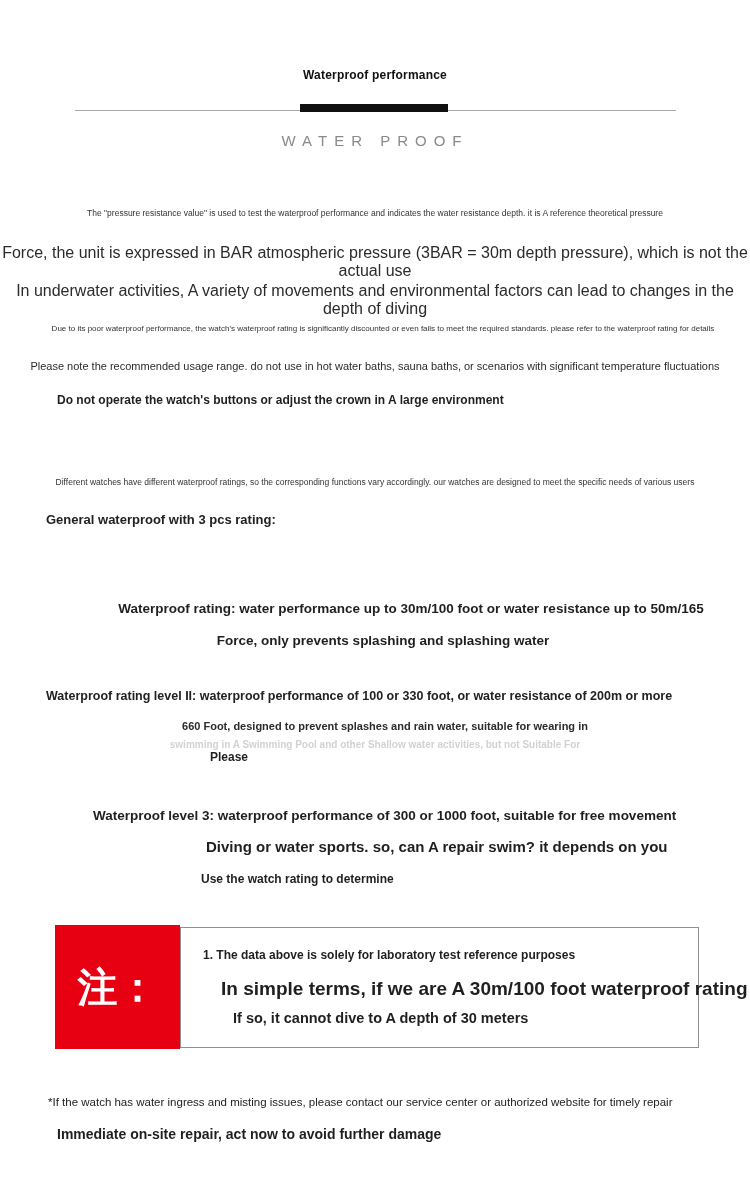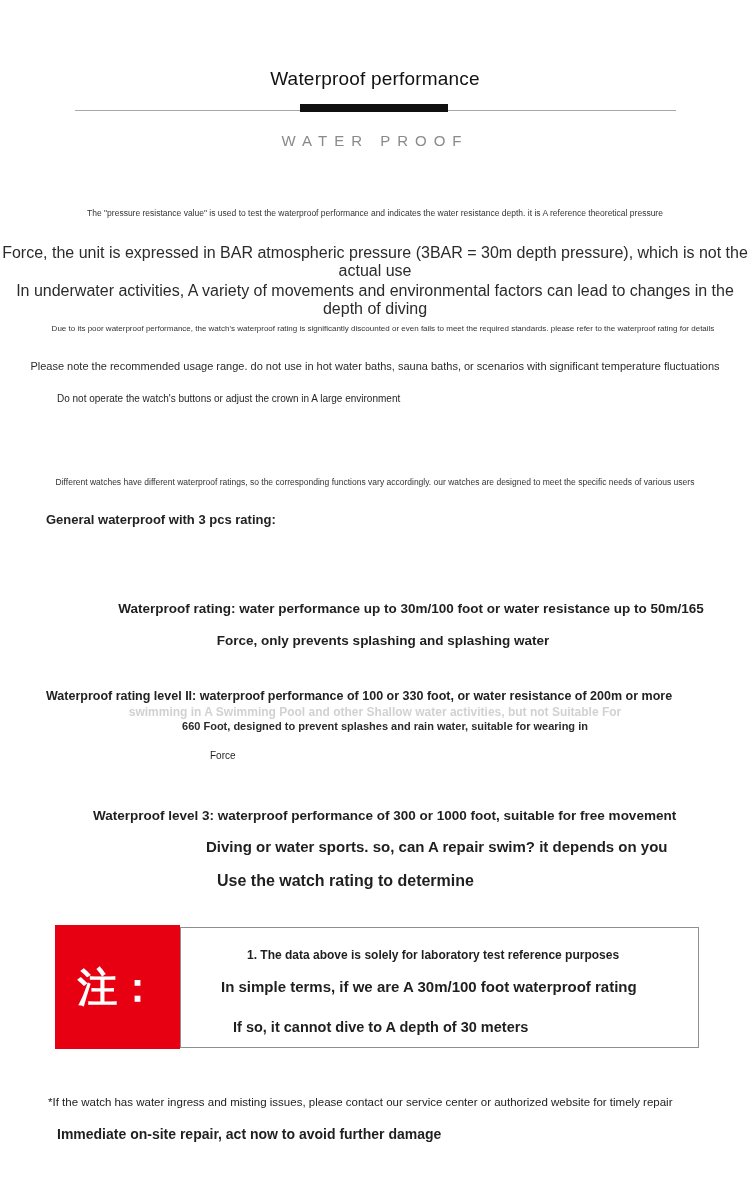--- a/index.html
+++ b/index.html
@@ -18,22 +18,22 @@
     height: 1186px;
     margin: 0 auto;
     background: #ffffff;
     overflow: hidden;
   }
   .abs { position: absolute; }
   .centered { left: 0; width: 750px; text-align: center; }
 
   .title {
     top: 68px;
-    font-size: 19px;
-    font-weight: 400;
+    font-size: 12px;
+    font-weight: 700;
     color: #111111;
     letter-spacing: 0.2px;
   }
   .divider-line {
     top: 110px; left: 75px;
     width: 601px; height: 1px;
     background: #a8a8a8;
   }
   .divider-bar {
     top: 104px; left: 300px;
@@ -44,49 +44,49 @@
     top: 132px;
     font-size: 15px;
     font-weight: 400;
     color: #8a8a8a;
     letter-spacing: 7px;
   }
 
   .p-tiny   { font-size: 8.5px; color: #333333; }
   .p-small  { font-size: 11px;  color: #2b2b2b; }
   .p-normal { font-size: 16px;  color: #2b2b2b; }
-  .p-bold-lg{ font-size: 10px; font-weight: 400; color: #1f1f1f; }
+  .p-bold-lg{ font-size: 12px; font-weight: 700; color: #1f1f1f; }
   .p-bold   { font-size: 13.5px; font-weight: 700; color: #1f1f1f; padding-left: 36px; }
   .p-semib  { font-size: 12.5px; font-weight: 600; color: #222222; }
 
   .t-pressure   { top: 208px; }
   .t-barunit    { top: 244px; }
   .t-underwater { top: 282px; }
   .t-poorperf   { top: 324px; font-size: 8px; margin-left: 8px; }
   .t-usage      { top: 360px; }
   .t-crown      { top: 393px; left: 57px; }
 
   .t-variety    { top: 477px; }
   .t-heading    { top: 512px; left: 46px; font-size: 13px; }
 
   .t-l1a { top: 601px; }
   .t-l1b { top: 633px; left: 0; width: 694px; text-align: center; }
 
   .t-l2a { top: 689px; left: 46px; }
   .t-l2b { top: 720px; left: 0; width: 770px; text-align: center; font-size: 11px; font-weight: 600; color: #2b2b2b; }
   .t-l2faint {
-    top: 705px; left: 0; width: 750px; text-align: center;
-    font-size: 12px; color: #9a9a9a; opacity: 0.45;
+    top: 739px; left: 0; width: 750px; text-align: center;
+    font-size: 10px; color: #9a9a9a; opacity: 0.45;
     filter: blur(0.6px); font-weight: 600;
   }
   .t-l2c { top: 750px; left: 210px; }
 
   .t-l3a { top: 808px; left: 57px; }
   .t-l3b { top: 838px; left: 170px; font-size: 15px; }
-  .t-l3c { top: 872px; left: 181px; font-size: 16px; }
+  .t-l3c { top: 872px; left: 165px; font-size: 12px; }
 
   .note-red {
     top: 925px; left: 55px;
     width: 125px; height: 124px;
     background: #e60012;
     display: flex; align-items: center; justify-content: center;
   }
   .note-red-label {
     color: #ffffff;
     font-size: 40px;
@@ -94,23 +94,23 @@
     line-height: 1;
   }
   .note-box {
     top: 927px; left: 180px;
     width: 519px; height: 121px;
     border: 1px solid #8f8f8f;
     background: #ffffff;
     box-sizing: border-box;
   }
   .note-line { position: absolute; color: #1f1f1f; font-weight: 700; white-space: nowrap; }
-  .note-l1 { top: 20px; left: 22px; font-size: 12px; margin-left: 44px; }
-  .note-l2 { top: 50px; left: 40px; font-size: 15px; }
-  .note-l3 { top: 91px; left: 52px; font-size: 14.5px; }
+  .note-l1 { top: 20px; left: 22px; font-size: 12px; }
+  .note-l2 { top: 50px; left: 40px; font-size: 19px; }
+  .note-l3 { top: 82px; left: 52px; font-size: 14.5px; }
 
   .t-foot1 { top: 1096px; left: 48px; font-size: 11.5px; color: #222222; }
   .t-foot2 { top: 1126px; left: 57px; font-size: 14px; font-weight: 700; color: #1f1f1f; }
 
   .nowrap { white-space: nowrap; }
 </style>
 </head>
 <body>
 
 <div class="page">
@@ -131,21 +131,21 @@
 
   <div class="abs centered p-tiny t-variety">Different watches have different waterproof ratings, so the corresponding functions vary accordingly. our watches are designed to meet the specific needs of various users</div>
   <div class="abs p-semib t-heading nowrap">General waterproof with 3 pcs rating:</div>
 
   <div class="abs centered p-bold t-l1a">Waterproof rating: water performance up to 30m/100 foot or water resistance up to 50m/165</div>
   <div class="abs p-bold t-l1b">Force, only prevents splashing and splashing water</div>
 
   <div class="abs p-semib t-l2a nowrap">Waterproof rating level II: waterproof performance of 100 or 330 foot, or water resistance of 200m or more</div>
   <div class="abs t-l2b">660 Foot, designed to prevent splashes and rain water, suitable for wearing in</div>
   <div class="abs t-l2faint">swimming in A Swimming Pool and other Shallow water activities, but not Suitable For</div>
-  <div class="abs p-bold-lg t-l2c nowrap">Force</div>
+  <div class="abs p-bold-lg t-l2c nowrap">Please</div>
 
   <div class="abs p-bold t-l3a nowrap">Waterproof level 3: waterproof performance of 300 or 1000 foot, suitable for free movement</div>
   <div class="abs p-bold t-l3b nowrap">Diving or water sports. so, can A repair swim? it depends on you</div>
   <div class="abs p-bold t-l3c nowrap">Use the watch rating to determine</div>
 
   <div class="abs note-red">
     <span class="note-red-label">注：</span>
   </div>
   <div class="abs note-box">
     <div class="note-line note-l1">1. The data above is solely for laboratory test reference purposes</div>

